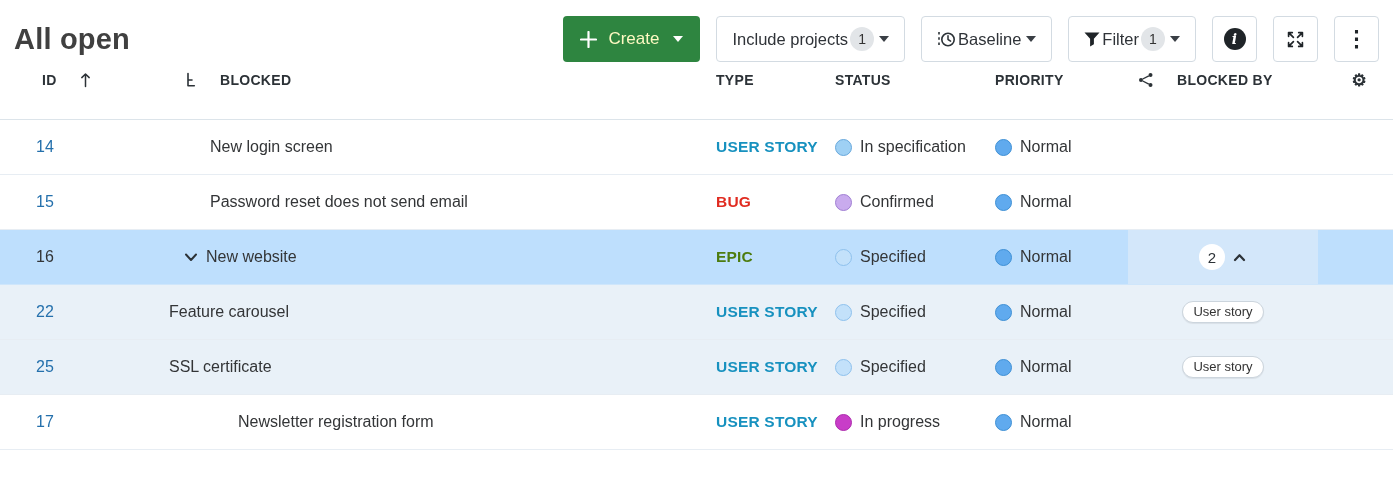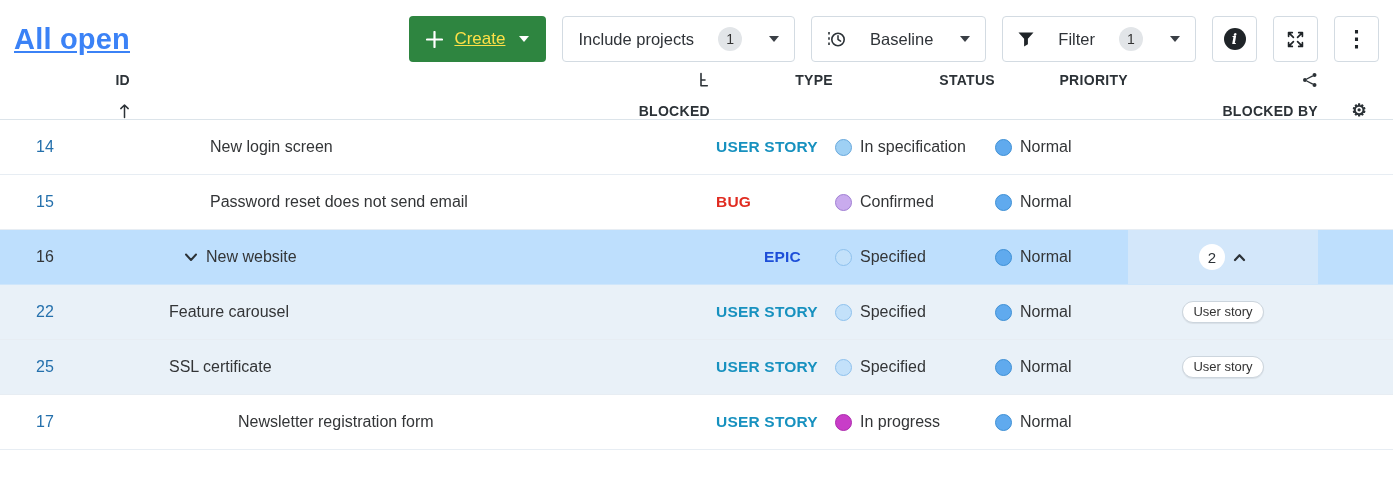--- a/index.html
+++ b/index.html
@@ -2,44 +2,44 @@
 <html><head>
 <meta charset="utf-8">
 <style>
   * { box-sizing: border-box; margin: 0; padding: 0; }
   html,body { width:1393px; height:478px; background:#fff; overflow:hidden;
     font-family:"Liberation Sans", sans-serif; color:#333537; }
 
   
   .topbar { display:flex; justify-content:space-between; align-items:center;
     padding:16px 14px 0 14px; }
-  .page-title { font-size:29px; font-weight:700; color:#3b82f6; letter-spacing:.2px;text-decoration:underline; }
+  .page-title { font-size:29px; font-weight:700; color:#404040; letter-spacing:.2px; }
   .toolbar { display:flex; align-items:center; gap:16px; }
-  .btn { height:46px; display:flex; align-items:center; gap:24px; padding:0 15px;
+  .btn { height:46px; display:flex; align-items:center; gap:2px; padding:0 15px;
     background:#fff; border:1px solid #d3dbe2; border-radius:4px; font-size:16.5px;
     color:#2f3338; cursor:pointer; font-family:inherit; white-space:nowrap; }
   .btn-square { width:45px; justify-content:center; padding:0; }
-  .btn-create { border:none; color:#fde047; padding:0 17px; gap:11px; font-size:17px;text-decoration:underline; }
+  .btn-create { border:none; color:#fef9c3; padding:0 17px; gap:11px; font-size:17px; }
   .badge { min-width:24px; height:24px; border-radius:12px; background:#e2e5e8;
     display:flex; align-items:center; justify-content:center; font-size:14px; color:#333; }
   .caret { width:0; height:0; border-left:5px solid transparent; border-right:5px solid transparent;
     border-top:6px solid #3a3f45; margin-left:3px; }
   .caret.white { border-top-color:#fff; }
   .kebab { font-size:22px; font-weight:700; line-height:1; color:#1f2428; letter-spacing:0; }
   .info-circle { width:22px; height:22px; border-radius:50%; background:#1f2428; color:#fff;
     display:flex; align-items:center; justify-content:center;
     font-family:"DejaVu Serif", serif; font-weight:700; font-size:14px; font-style:italic; }
 
   
   .table { margin-top:10px; }
   .grid-row { display:grid; grid-template-columns:130px 1fr 123px 162px 133px 190px 75px;
     align-items:stretch; }
   .thead { height:48px; font-weight:700; font-size:14px; color:#2c3237;
     border-bottom:1px solid #dce4ea; letter-spacing:.3px; }
-  .thead .cell { display:flex; align-items:flex-end; gap:15px;flex-direction:column; }
+  .thead .cell { display:flex; align-items:flex-start; gap:23px; }
   .cell { display:flex; align-items:center; min-width:0; }
   .c-id { padding-left:42px; gap:12px; }
   .c-subject { padding-left:55px; gap:7px; }
   .c-type { padding-left:6px; }
   .c-status { padding-left:2px; }
   .c-priority { padding-left:0; }
   .c-blocked { padding-left:10px; gap:8px; }
   .c-gear { justify-content:flex-end; padding-right:26px; }
 
   .row { height:55px; border-bottom:1px solid #e7edf3; font-size:16px; background:#fff; }
@@ -223,21 +223,21 @@
         </div>
         <div class="cell c-subject" style="padding-left: 53px;">
           <div class="chev-btn">
             <svg width="16" height="16" viewBox="0 0 16 16" fill="none" stroke="#2c3237" stroke-width="2" stroke-linecap="round" stroke-linejoin="round">
               <path d="M3 5.5 8 11l5-5.5"></path>
             </svg>
           </div>
           <div class="subject-text">New website</div>
         </div>
         <div class="cell c-type">
-          <div class="type-text" style="color: #1d4ed8; margin-left: 48px;">EPIC</div>
+          <div class="type-text" style="color: #4d7c0f;">EPIC</div>
         </div>
         <div class="cell c-status">
           <div class="dot" style="background: rgb(195, 225, 250); border-color: rgb(142, 193, 237);"></div>
           <div>Specified</div>
         </div>
         <div class="cell c-priority">
           <div class="dot" style="background: rgb(96, 170, 238); border-color: rgb(63, 144, 213);"></div>
           <div>Normal</div>
         </div>
         <div class="cell">

